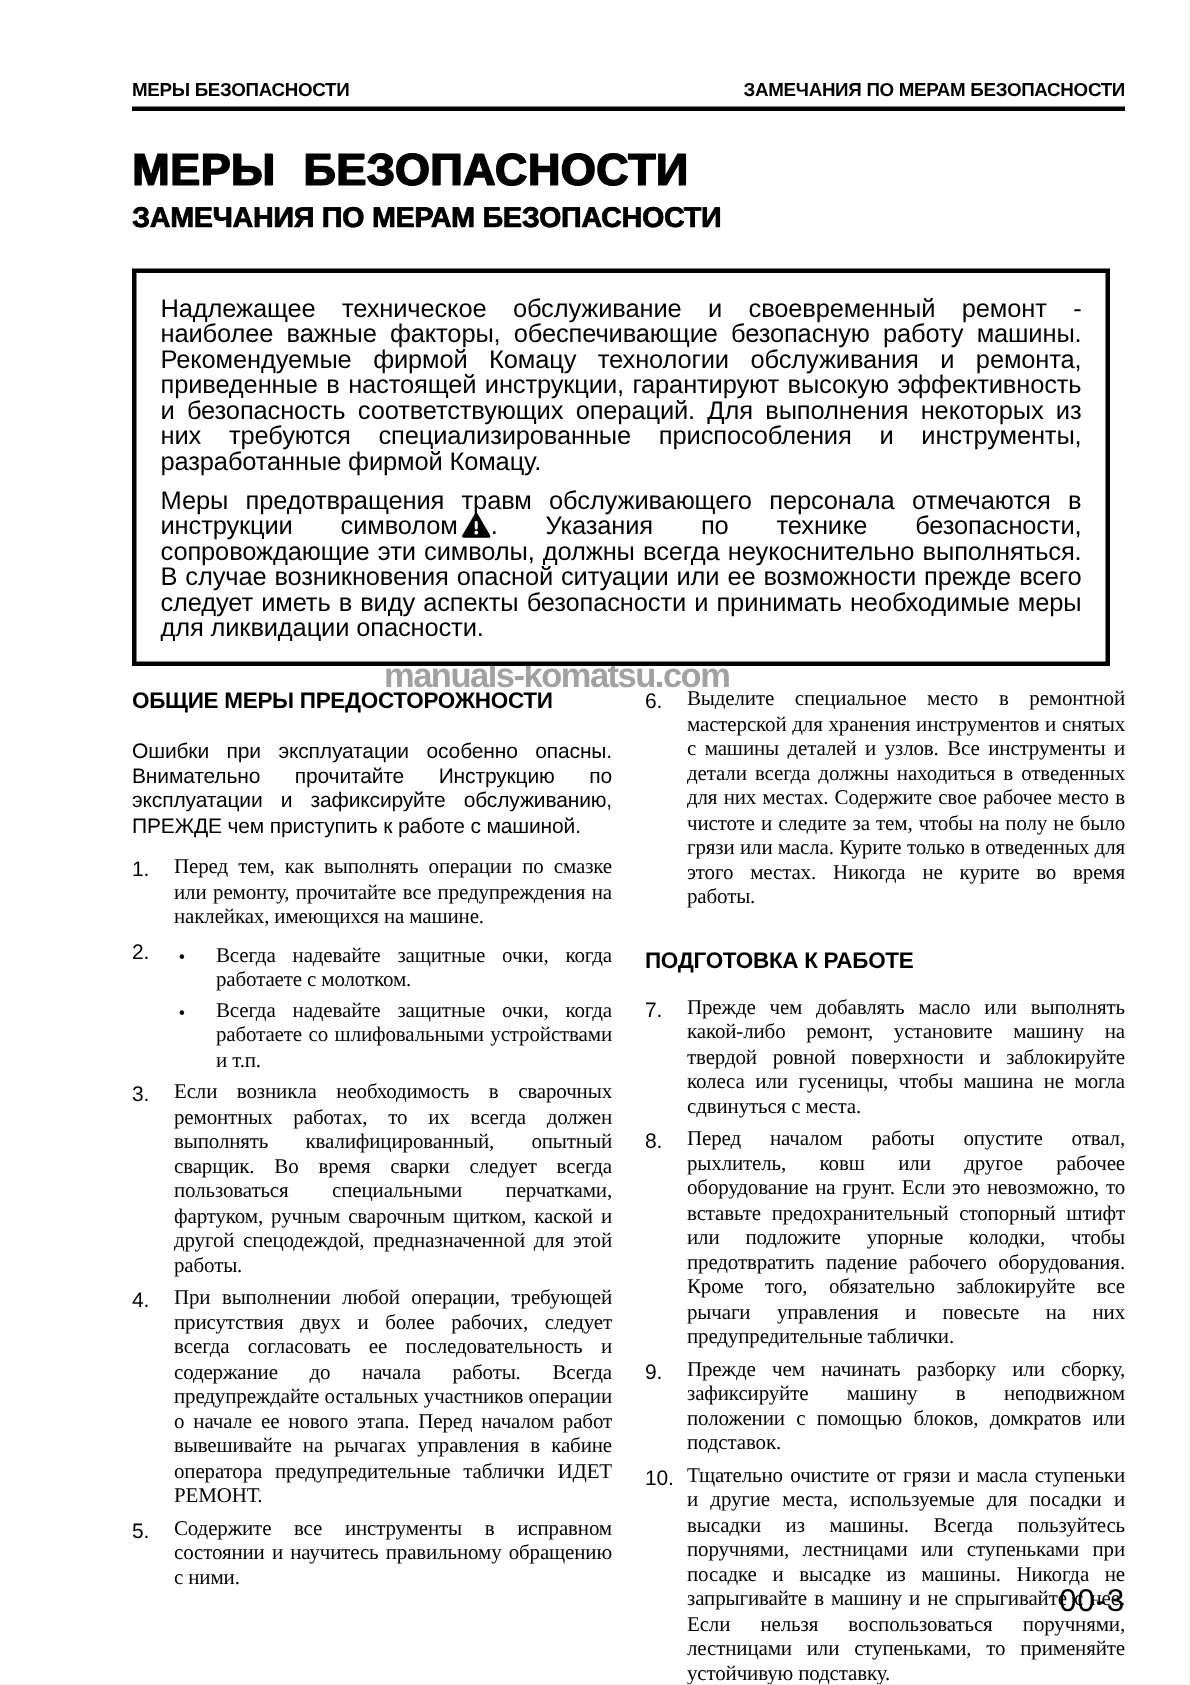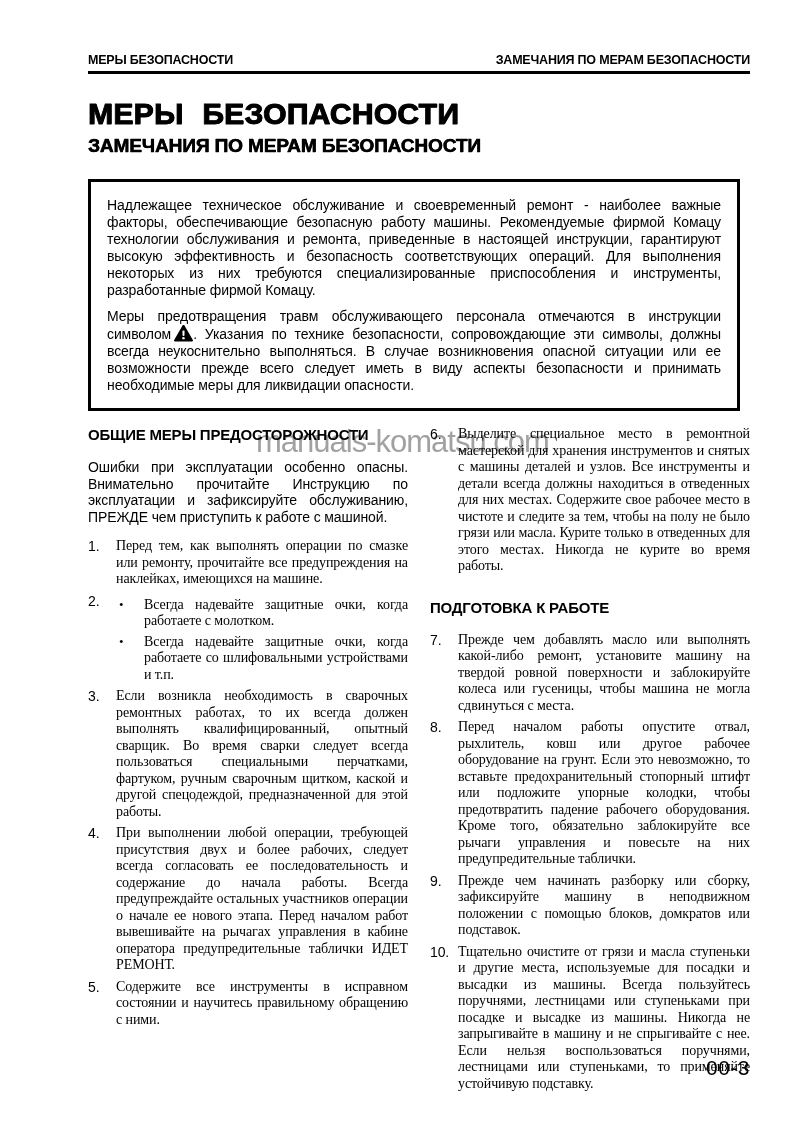--- a/index.html
+++ b/index.html
@@ -38,21 +38,21 @@
     width:652px; box-sizing:border-box;
     border:3px solid #000;
     margin-top:23px;
     padding:15px 16px 14px;
   }
   .info-box-title {
     margin:0 0 13px; font-size:17px; line-height:20px; font-weight:bold;
     letter-spacing:-0.2px;
   }
   .info-box p {
-    margin:0 0 9px; font-size:14px; line-height:17px; text-align:justify;
+    margin:0 0 9px; font-size:17px; line-height:17px; text-align:justify;
     letter-spacing:-0.1px;
   }
   .info-box p:last-child { margin-bottom:0; }
 
   .warn-icon { display:inline-block; vertical-align:-3px; margin-left:3px; }
 
   
   .columns { display:flex; gap:22px; margin-top:15px; }
   .col { width:320px; font-size:14px; line-height:16.5px; letter-spacing:-0.1px; }
 
@@ -68,22 +68,22 @@
   .item .num { flex:none; width:28px; }
   .item .txt { flex:1; text-align:justify;font-family:Liberation Serif, serif; }
 
   .bullets { margin-top:4px; }
   .bullet-row { display:flex; margin-top:4px; }
   .bullet-row .dot { flex:none; width:25px; padding-left:3px; font-size:13px; }
   .bullet-row .btxt { flex:1; text-align:justify; }
 
   
   .watermark {
-    position:absolute; left:256px; top:424px;
-    font-size:31px; font-weight:normal; letter-spacing:-1px;
+    position:absolute; left:256px; top:437px;
+    font-size:23px; font-weight:bold; letter-spacing:-1px;
     color:#8c8c8c; opacity:0.82; mix-blend-mode:multiply;
     pointer-events:none; white-space:nowrap;
   }
 
   
   .page-number {
     position:absolute; right:43px; top:1056px;
     font-size:21px; line-height:24px; letter-spacing:0.5px;
   }
 </style>

